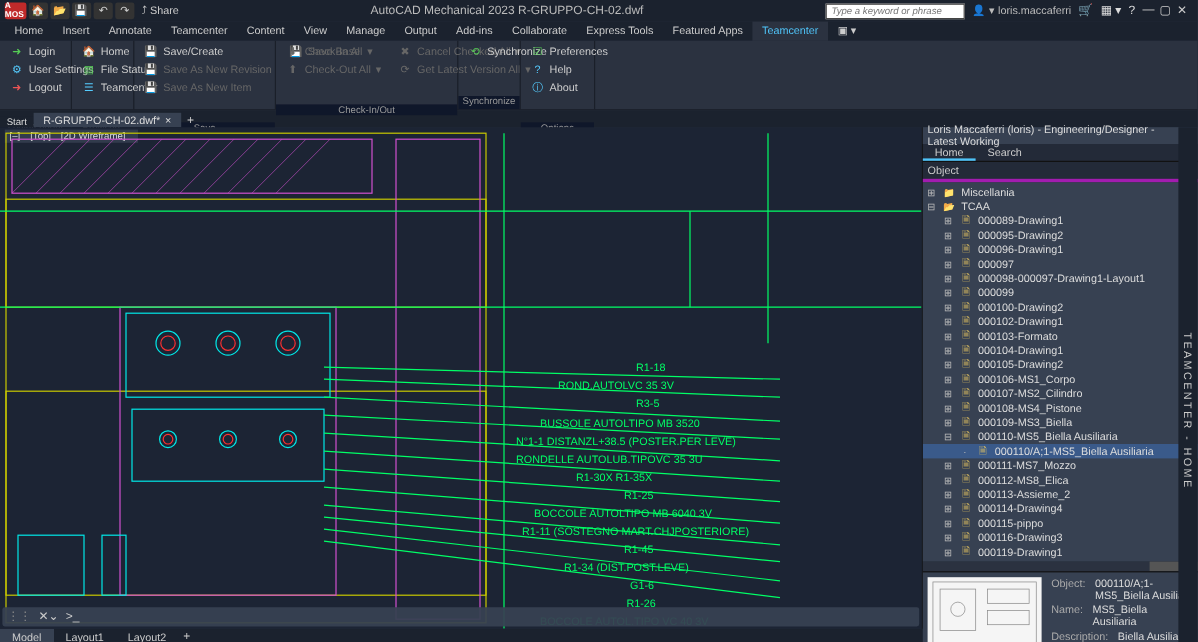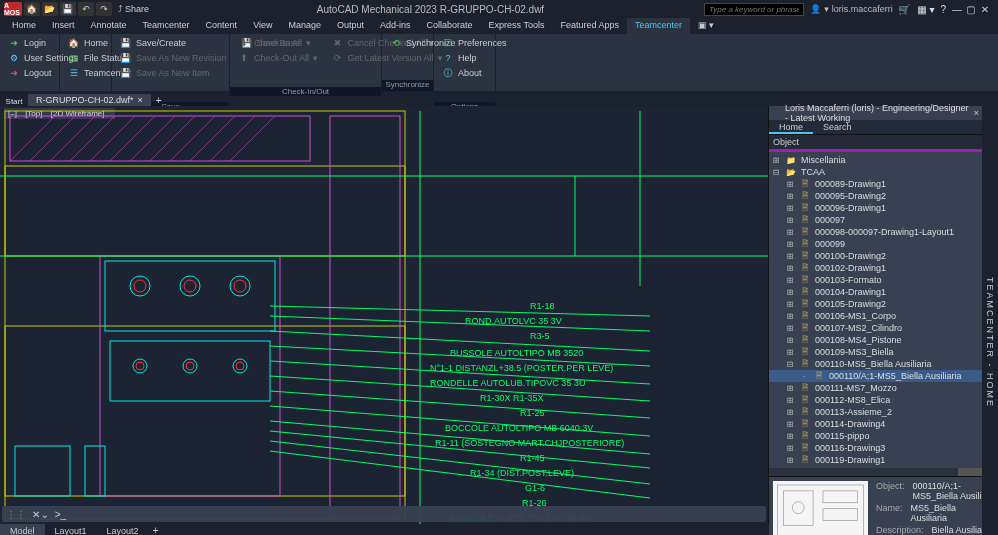--- a/index.html
+++ b/index.html
@@ -6,21 +6,21 @@
   body { width: 998px; height: 535px; background: #2b3240; color: #ddd; font-size: 10px; overflow: hidden; position: relative; }
 
   
   .titlebar { height: 18px; background: #1b222e; display: flex; align-items: center; }
   .qat { display: flex; align-items: center; gap: 2px; padding: 0 4px; }
   .qat-btn { width: 16px; height: 14px; background: #333; border-radius: 2px; display: flex; align-items: center; justify-content: center; font-size: 9px; color: #ccc; }
   .qat-logo { width: 18px; height: 14px; background: #c02a2a; display: flex; align-items: center; justify-content: center; color: #fff; font-size: 7px; font-weight: bold; border-radius: 2px;}
   .qat-share { color: #ccc; padding: 0 4px; font-size: 9px; }
   .titlecenter { flex: 1; text-align: center; color: #bbb; font-size: 10px; }
   .titleright { display: flex; align-items: center; gap: 6px; padding-right: 8px; }
-  .searchbox { width: 100px; height: 13px; background: #000000; border: 1px solid #444; padding: 0 4px; color: #888; font-style: italic; font-size: 8px; }
+  .searchbox { width: 116px; height: 13px; background: #ffffff; border: 1px solid #444; padding: 0 4px; color: #888; font-style: italic; font-size: 8px; }
   .user { color: #bbb; font-size: 9px; display:flex; align-items:center; gap:3px;}
   .wincontrols { display: flex; gap: 4px; }
   .wincontrols span { width: 10px; text-align: center; color: #ccc; font-size: 10px; }
 
   
   .menutabs { height: 16px; background: #1b222e; display: flex; padding-left: 4px; gap: 0; }
   .mtab { padding: 2px 8px; color: #ccc; font-size: 9px; cursor: pointer; }
   .mtab.active { background: #2b3240; color: #4fc3f7; }
 
   
@@ -42,21 +42,21 @@
   .docstart { width: 28px; background: #1b222e; color:#ddd; display:flex; align-items:center; justify-content:center; font-size:8px;}
   .doctab { padding: 1px 8px; background: #374152; color: #ddd; font-size: 9px; display: flex; align-items: center; gap: 4px; }
   .docplus { width: 16px; color: #ccc; display: flex; align-items: center; justify-content: center; cursor: pointer; }
 
   
   .main { display: flex; height: 418px; }
   .canvas { flex: 1; background: #1c2434; position: relative; overflow: hidden; }
   .rightpanel { width: 230px; background: #232a38; border-left: 1px solid #111; display: flex; flex-direction: column; }
 
   
-  .rphdr { height: 14px; background: #374152; color: #ddd; font-size: 9px; padding: 1px 16px; display:flex; align-items:center; justify-content:space-between;}
+  .rphdr { height: 14px; background: #374152; color: #ddd; font-size: 9px; padding: 1px 4px; display:flex; align-items:center; justify-content:space-between;}
   .rptabs { height: 15px; display: flex; border-bottom: 1px solid #111; }
   .rptab { padding: 2px 10px; font-size: 9px; color: #ccc; cursor: pointer; }
   .rptab.active { border-bottom: 2px solid #4fc3f7; }
   .rpfilterlbl { font-size:9px; color:#ccc; padding:2px 4px; border-bottom:3px solid #a21caf;}
   .tree { flex: 1; overflow: auto; background: #374152; font-size: 9px; color: #ddd; padding: 2px 0; }
   .tnode { display: flex; align-items: center; gap: 4px; padding: 1px 0; white-space: nowrap; cursor: pointer; }
   .tnode.sel { background: #3a5a8a; }
   .twister { width: 10px; text-align: center; color: #bbb; font-size: 8px;}
   .ticon { width: 12px; height: 10px; display:inline-flex; align-items:center; justify-content:center; font-size:8px;}
   .fldr { color:#e0b040;}

